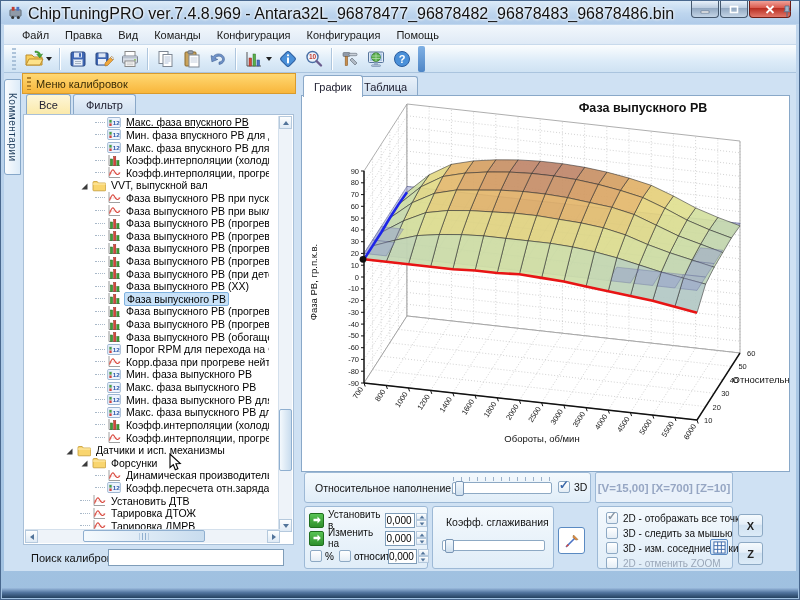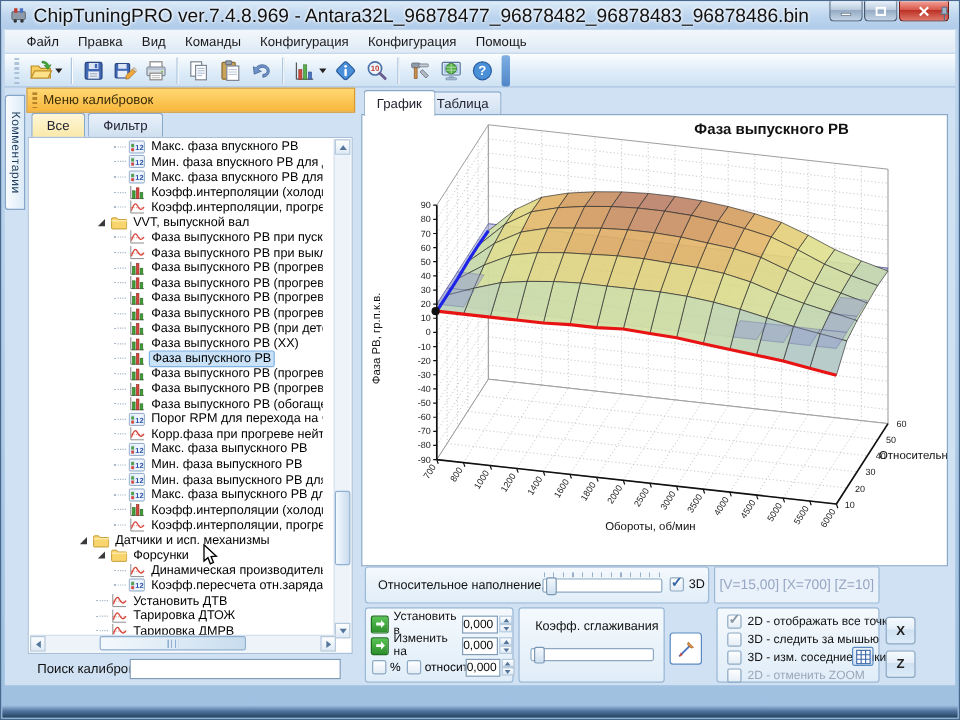--- a/index.html
+++ b/index.html
@@ -106,30 +106,30 @@
               border:1px solid #8da9c4;border-radius:2px;box-sizing:border-box}
   #fill-thumb{position:absolute;left:2px;top:-2px;width:9px;height:15px;
               background:linear-gradient(#f2f8fd,#cfe0ef);border:1px solid #7a96b5;border-radius:2px;box-sizing:border-box}
   .cb{width:12px;height:12px;background:linear-gradient(#fff,#e4edf5);border:1px solid #8da9c4;
       border-radius:2px;box-sizing:border-box;position:relative;flex:0 0 auto}
   .cb .ck{position:absolute;left:0;top:-4px;font-size:12px;font-weight:bold;color:#3a67a8}
   .cb .ck.gray{color:#8a97a5}
   #fill-3d{position:absolute;left:253px;top:8px;display:flex;align-items:center;gap:4px;font-size:10.5px;color:#111}
   #readout-panel{left:594px;top:471px;width:138px;height:31px;background:#e9f1fa;border:1px solid #9db9d6;
                  border-radius:2px;position:absolute;box-sizing:border-box;display:flex;align-items:center;justify-content:center}
-  #readout{font-size:11.5px;font-weight:normal;color:#96a6c3;white-space:nowrap}
+  #readout{font-size:11.5px;font-weight:bold;color:#96a6c3;white-space:nowrap}
   
   #group-set{left:303px;top:505px;width:124px;height:63px}
   .srow{position:absolute;left:0;width:100%;height:16px;display:flex;align-items:center}
   .go-btn{width:15px;height:15px;margin-left:4px;border:1px solid #1e6e1e;border-radius:2px;
           background:linear-gradient(#58c455,#2e8f2c);display:flex;align-items:center;justify-content:center;box-sizing:border-box}
   .go-btn svg{width:10px;height:10px}
   .slab{font-size:10px;color:#111;margin-left:4px;width:57px}
   .spinbox{width:30px;height:15px;background:#fff;border:1px solid #7f9db9;box-sizing:border-box;
-           font-size:10px;text-align:left;padding:1px 2px 0 0}
+           font-size:10px;text-align:center;padding:1px 2px 0 0}
   .spinarr{display:flex;flex-direction:column;margin-left:1px}
   .spinarr div{width:11px;height:7px;background:linear-gradient(#fdfefe,#dfeaf5);border:1px solid #b5c9dd;
                box-sizing:border-box;display:flex;align-items:center;justify-content:center}
   .spinarr .tri{transform:scale(.8)}
   
   #group-smooth{left:431px;top:505px;width:122px;height:63px}
   #smooth-label{position:absolute;left:13px;top:9px;font-size:10.5px;color:#111}
   #smooth-track{position:absolute;left:9px;top:33px;width:103px;height:11px;background:#fff;
                 border:1px solid #8da9c4;border-radius:2px;box-sizing:border-box}
   #smooth-thumb{position:absolute;left:2px;top:-2px;width:9px;height:14px;
@@ -345,21 +345,21 @@
     <div class="ptab active">
         <span>Все</span>
       </div>
     <div class="ptab">
         <span>Фильтр</span>
       </div>
   </div>
 
   <div id="treebox">
     <div id="tree">
-        <div class="trow" style="padding-left: 71px;">
+        <div class="trow" style="padding-left: 71px; text-decoration: underline;">
           <span class="dash"></span>
           <span class="ticon"><svg viewBox="0 0 14 13">
               <rect x="0.7" y="1.5" width="12.6" height="10" rx="1" fill="#eef4fd" stroke="#86a4c6" stroke-width="0.8"></rect>
               <rect x="2" y="3" width="3.2" height="7" fill="#cddcf0"></rect>
               <rect x="2.4" y="4" width="2.2" height="2.6" fill="#4a9e3f"></rect>
               <rect x="2.4" y="7.5" width="2.2" height="2.5" fill="#d8453a"></rect>
               <text x="9.2" y="9.4" font-size="6.2" font-weight="bold" fill="#2b57a8" text-anchor="middle" font-family="Liberation Sans,sans-serif">12</text>
             </svg></span>
           <span class="tlabel">Макс. фаза впускного РВ</span>
         </div>
@@ -569,32 +569,32 @@
         </div>
         <div class="trow" style="padding-left: 71px;">
           <span class="dash"></span>
           <span class="ticon"><svg viewBox="0 0 14 13">
               <rect x="0.7" y="1.5" width="12.6" height="10" rx="1" fill="#eef4fd" stroke="#86a4c6" stroke-width="0.8"></rect>
               <rect x="2" y="3" width="3.2" height="7" fill="#cddcf0"></rect>
               <rect x="2.4" y="4" width="2.2" height="2.6" fill="#4a9e3f"></rect>
               <rect x="2.4" y="7.5" width="2.2" height="2.5" fill="#d8453a"></rect>
               <text x="9.2" y="9.4" font-size="6.2" font-weight="bold" fill="#2b57a8" text-anchor="middle" font-family="Liberation Sans,sans-serif">12</text>
             </svg></span>
-          <span class="tlabel">Макс. фаза выпускного РВ</span>
+          <span class="tlabel">Мин. фаза выпускного РВ</span>
         </div>
         <div class="trow" style="padding-left: 71px;">
           <span class="dash"></span>
           <span class="ticon"><svg viewBox="0 0 14 13">
               <rect x="0.7" y="1.5" width="12.6" height="10" rx="1" fill="#eef4fd" stroke="#86a4c6" stroke-width="0.8"></rect>
               <rect x="2" y="3" width="3.2" height="7" fill="#cddcf0"></rect>
               <rect x="2.4" y="4" width="2.2" height="2.6" fill="#4a9e3f"></rect>
               <rect x="2.4" y="7.5" width="2.2" height="2.5" fill="#d8453a"></rect>
               <text x="9.2" y="9.4" font-size="6.2" font-weight="bold" fill="#2b57a8" text-anchor="middle" font-family="Liberation Sans,sans-serif">12</text>
             </svg></span>
-          <span class="tlabel">Мин. фаза выпускного РВ</span>
+          <span class="tlabel">Макс. фаза выпускного РВ</span>
         </div>
         <div class="trow" style="padding-left: 71px;">
           <span class="dash"></span>
           <span class="ticon"><svg viewBox="0 0 14 13">
               <rect x="0.7" y="1.5" width="12.6" height="10" rx="1" fill="#eef4fd" stroke="#86a4c6" stroke-width="0.8"></rect>
               <rect x="2" y="3" width="3.2" height="7" fill="#cddcf0"></rect>
               <rect x="2.4" y="4" width="2.2" height="2.6" fill="#4a9e3f"></rect>
               <rect x="2.4" y="7.5" width="2.2" height="2.5" fill="#d8453a"></rect>
               <text x="9.2" y="9.4" font-size="6.2" font-weight="bold" fill="#2b57a8" text-anchor="middle" font-family="Liberation Sans,sans-serif">12</text>
             </svg></span>

